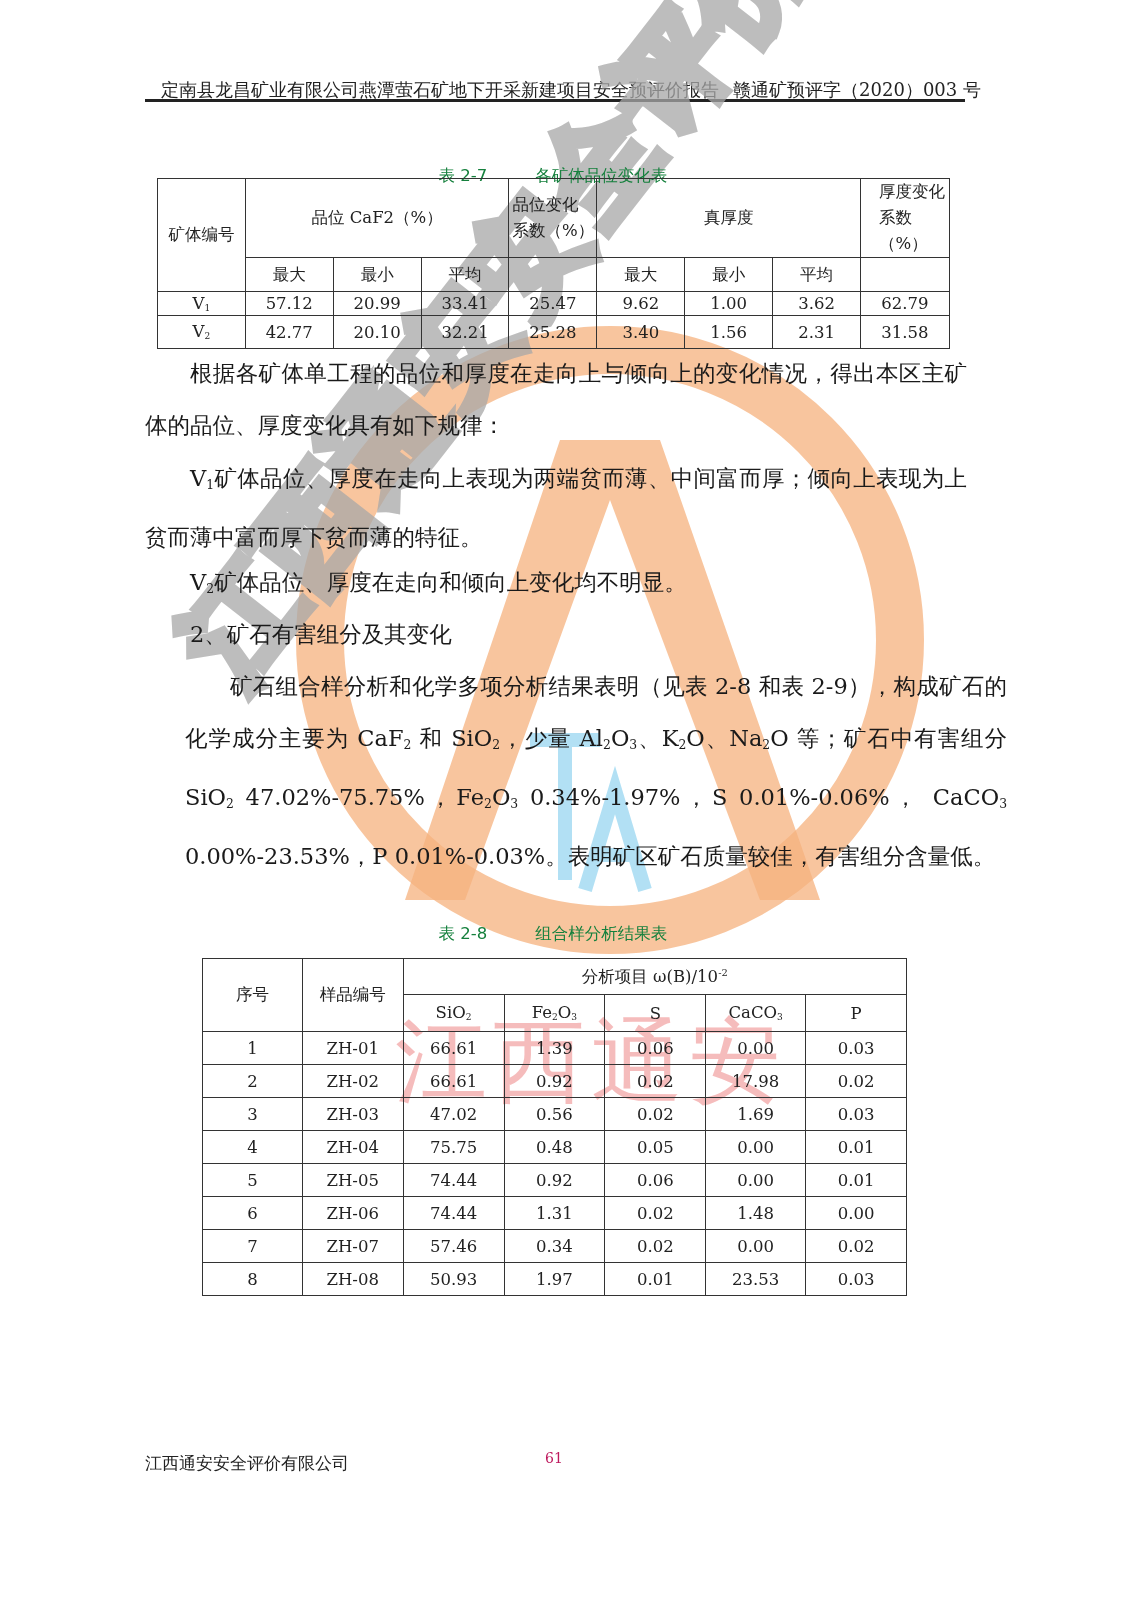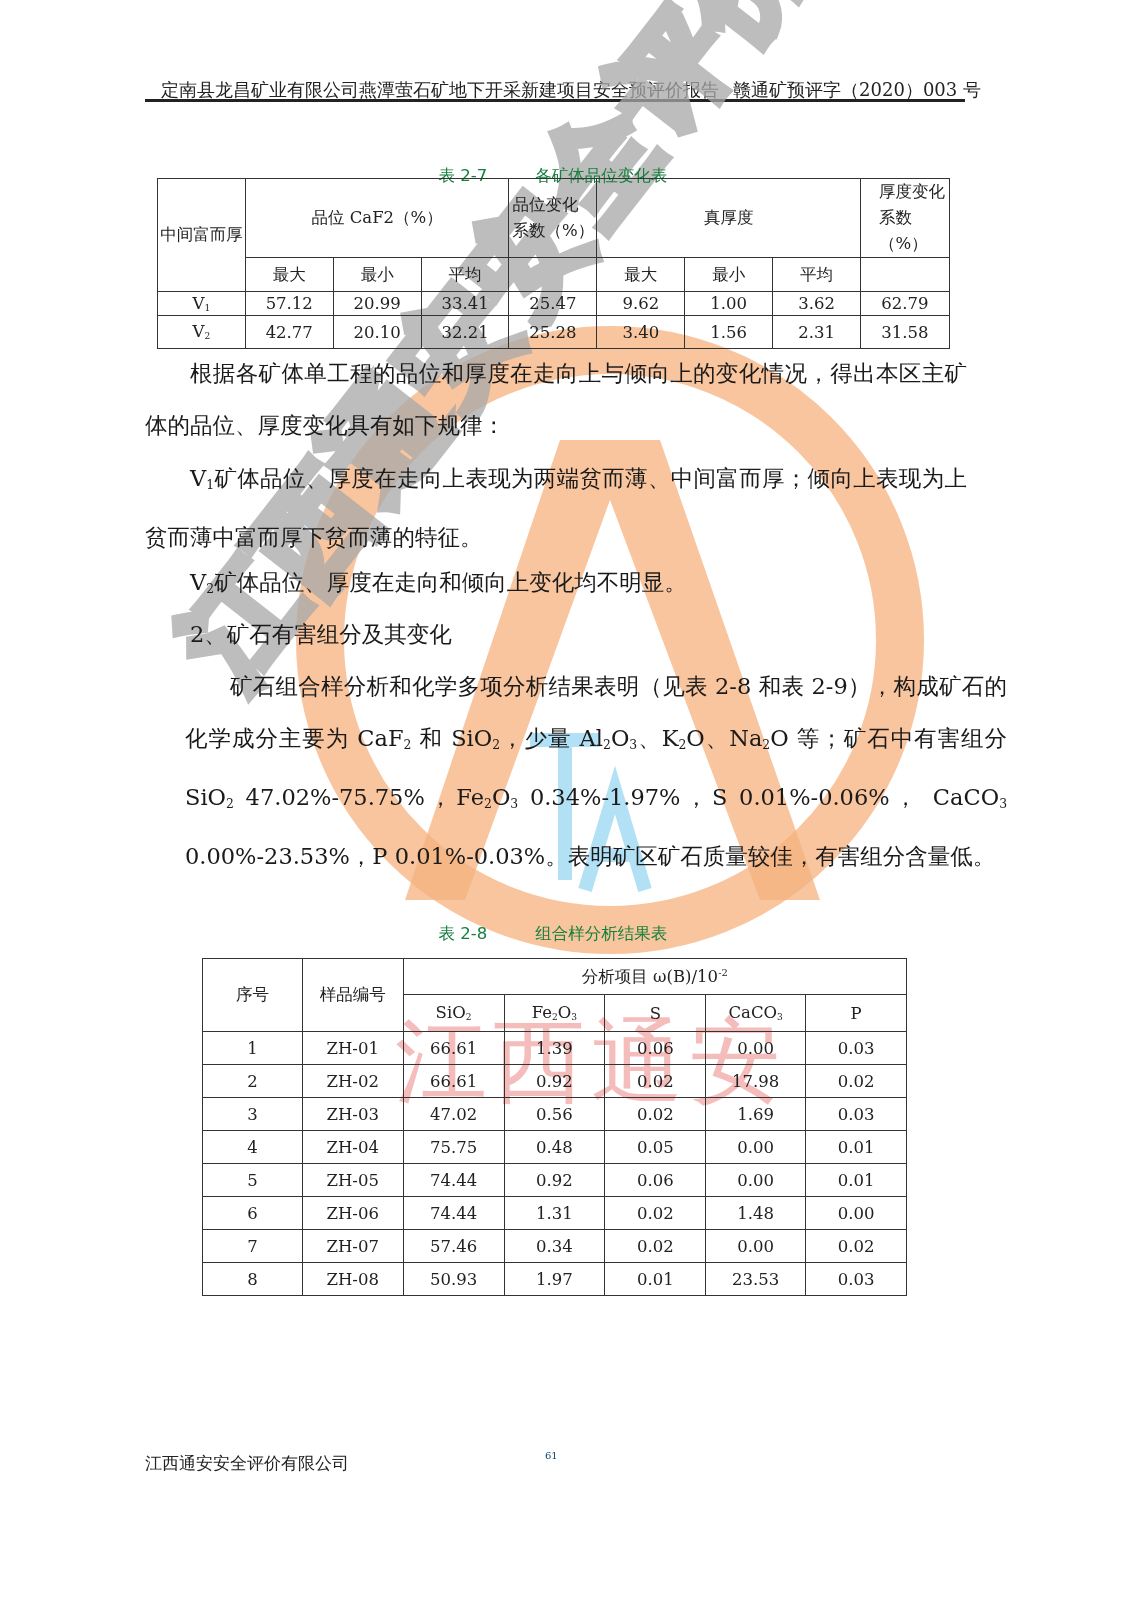--- a/index.html
+++ b/index.html
@@ -26,21 +26,21 @@
     sup { font-size: 0.6em; vertical-align: 0.6em; }
 
     .para {
       position: absolute; left: 145px; width: 822px; font-size: 22.5px; line-height: 52px; color: #1a1a1a;
       text-align: justify;
     }
     .indent { text-indent: 45px; }
 
     .wm { position: absolute; pointer-events: none; }
     .footer-left { position: absolute; left: 145px; top: 1452px; font-size: 17px; color: #222; }
-    .footer-page { position: absolute; left: 545px; top: 1450px; font-size: 10px; color: #0c4a6e; }
+    .footer-page { position: absolute; left: 545px; top: 1450px; font-size: 14px; color: #be185d; }
   </style>
 </head>
 <body>
 
 <div class="header">
   <span class="left">定南县龙昌矿业有限公司燕潭萤石矿地下开采新建项目安全预评价报告</span>
   <span class="right">赣通矿预评字（2020）003 号</span>
 </div>
 <div class="header-rule"></div>
 
@@ -75,21 +75,21 @@
       <col style="width:88px">
       <col style="width:88px">
     <col style="width:88px">
       <col style="width:88px">
       <col style="width:88px">
       <col style="width:88px">
       <col style="width:89px">
   </colgroup>
   <tbody>
       <tr style="height:64px;">
-    <td rowspan="2">中间富而厚</td>
+    <td rowspan="2">矿体编号</td>
     <td colspan="3">品位 CaF2（%）</td>
     <td style="line-height:26px;text-align:left;padding-left:3px;">
       <div>品位变化</div>
       <div>系数（%）</div>
     </td>
     <td colspan="3">真厚度</td>
     <td style="line-height:26px;text-align:left;padding-left:18px;">
       <div>厚度变化</div>
       <div>系数（%）</div>
     </td>

